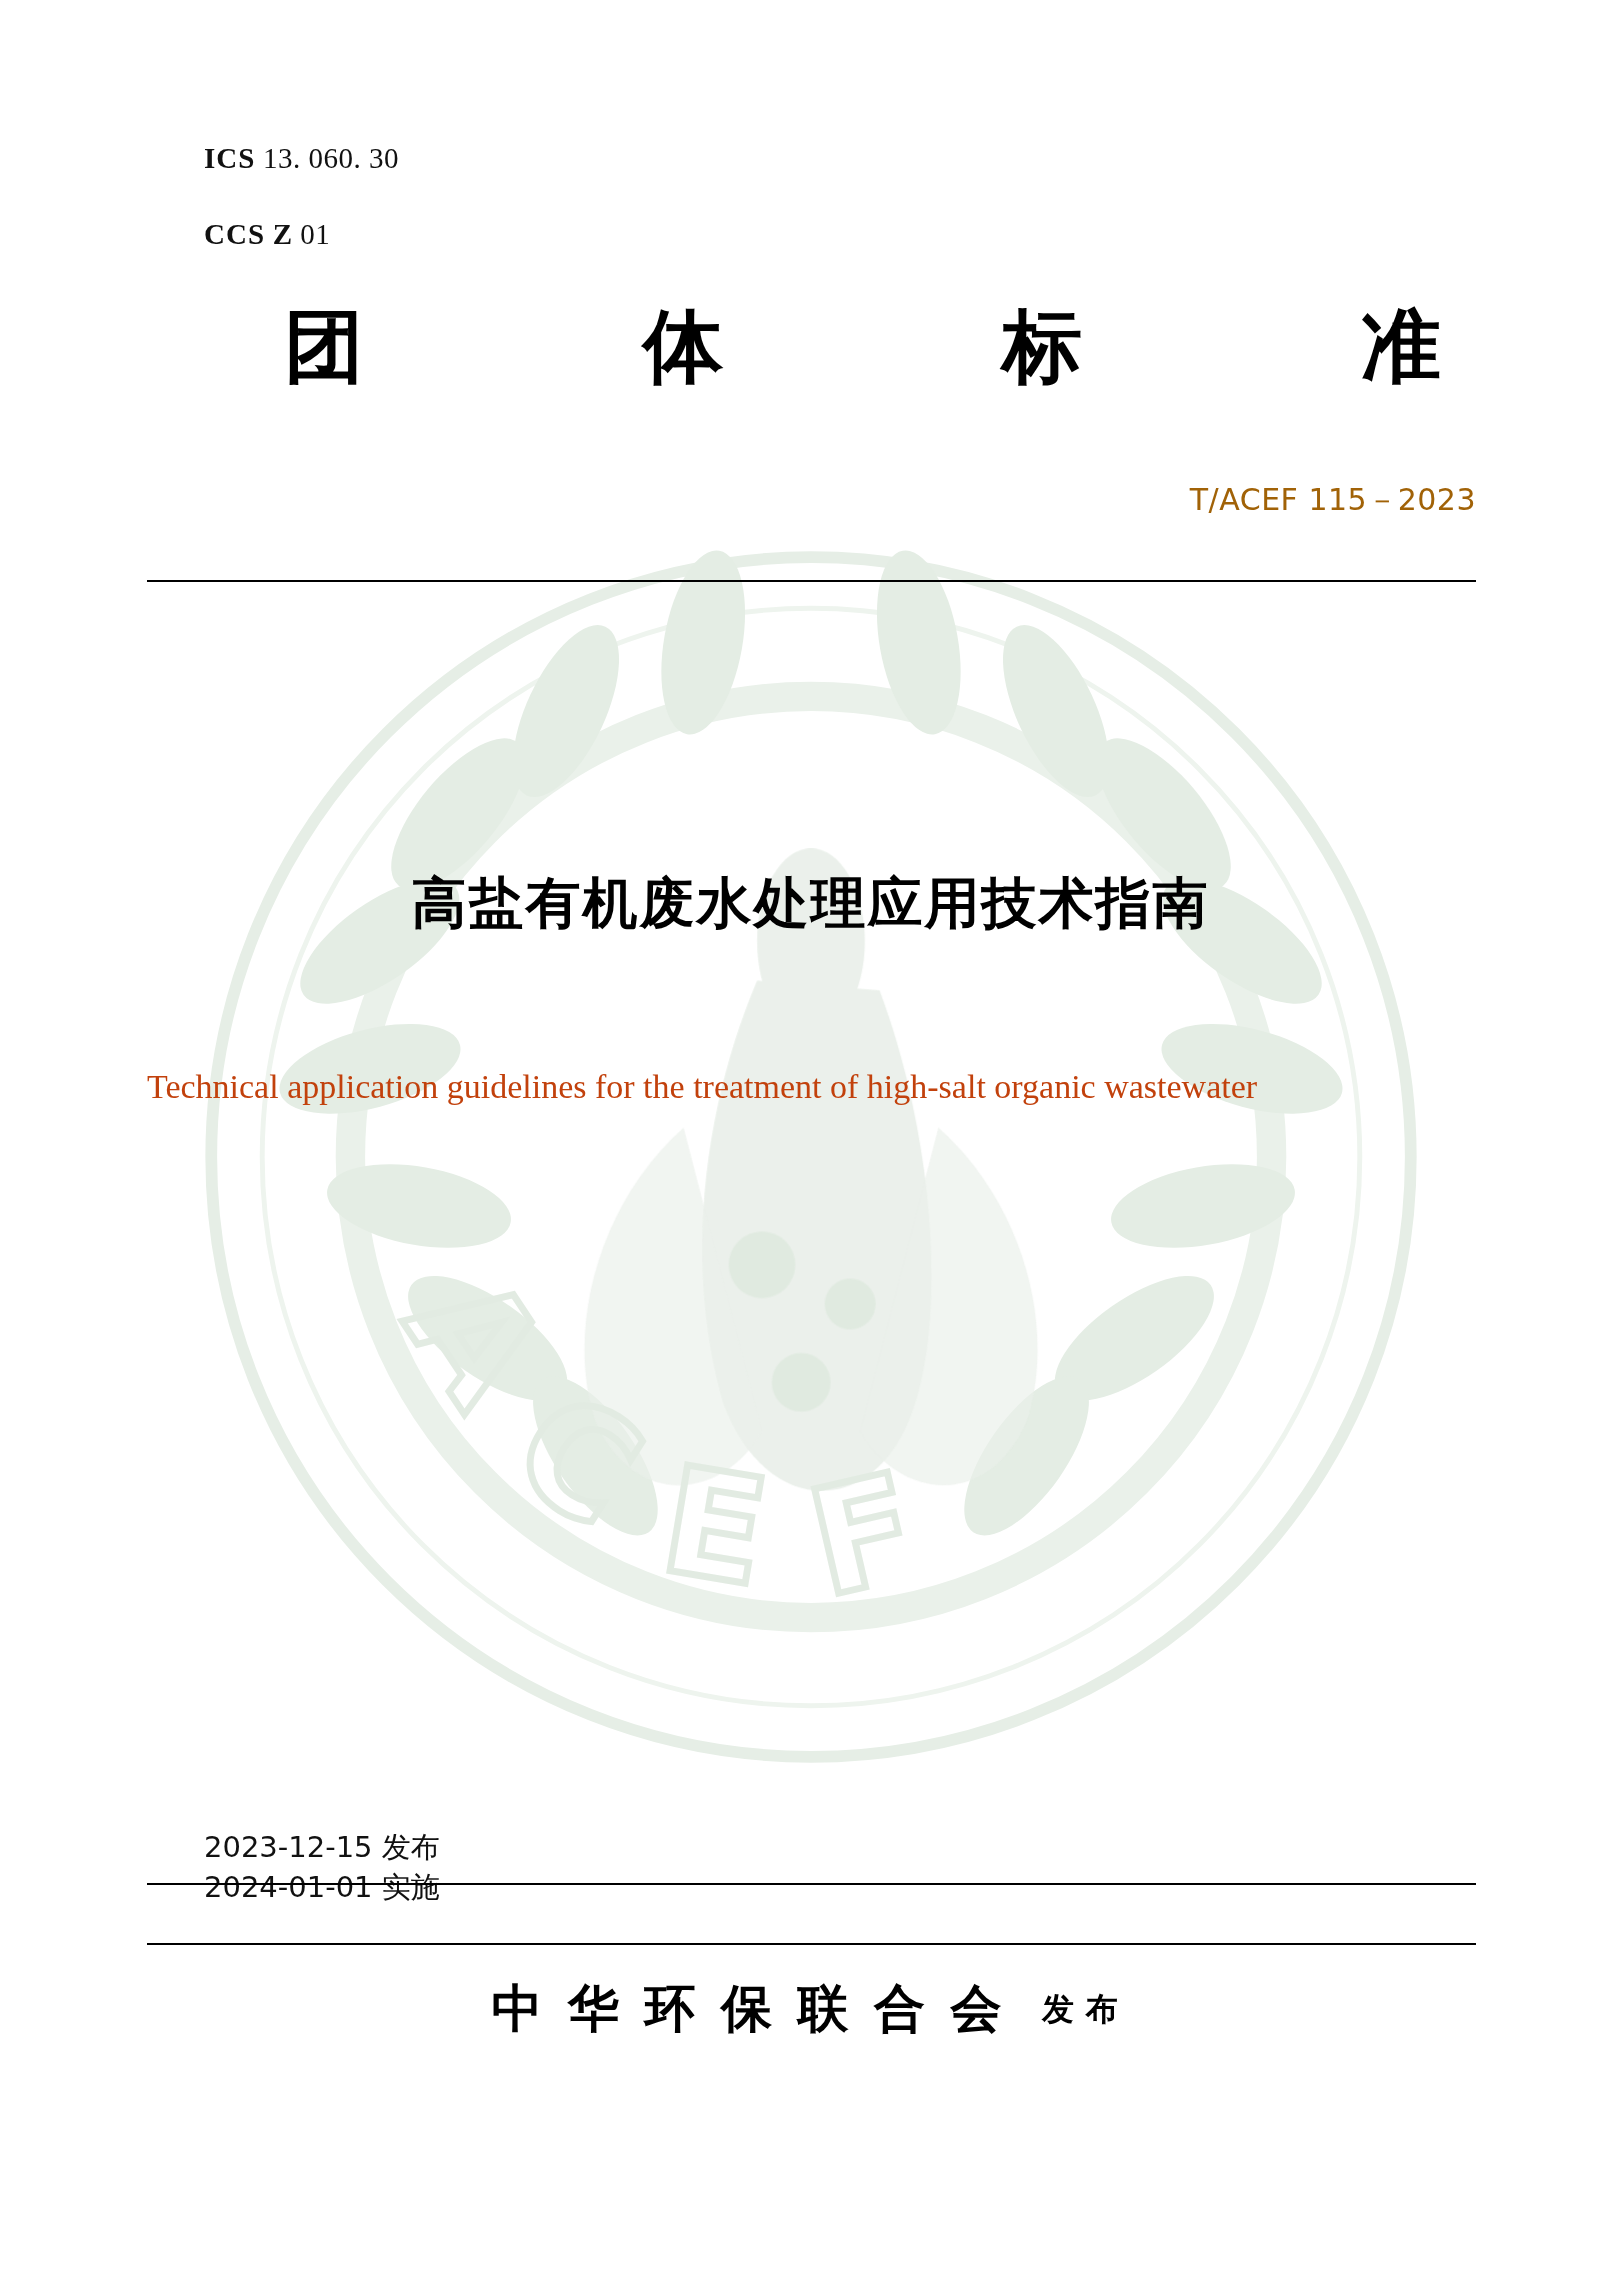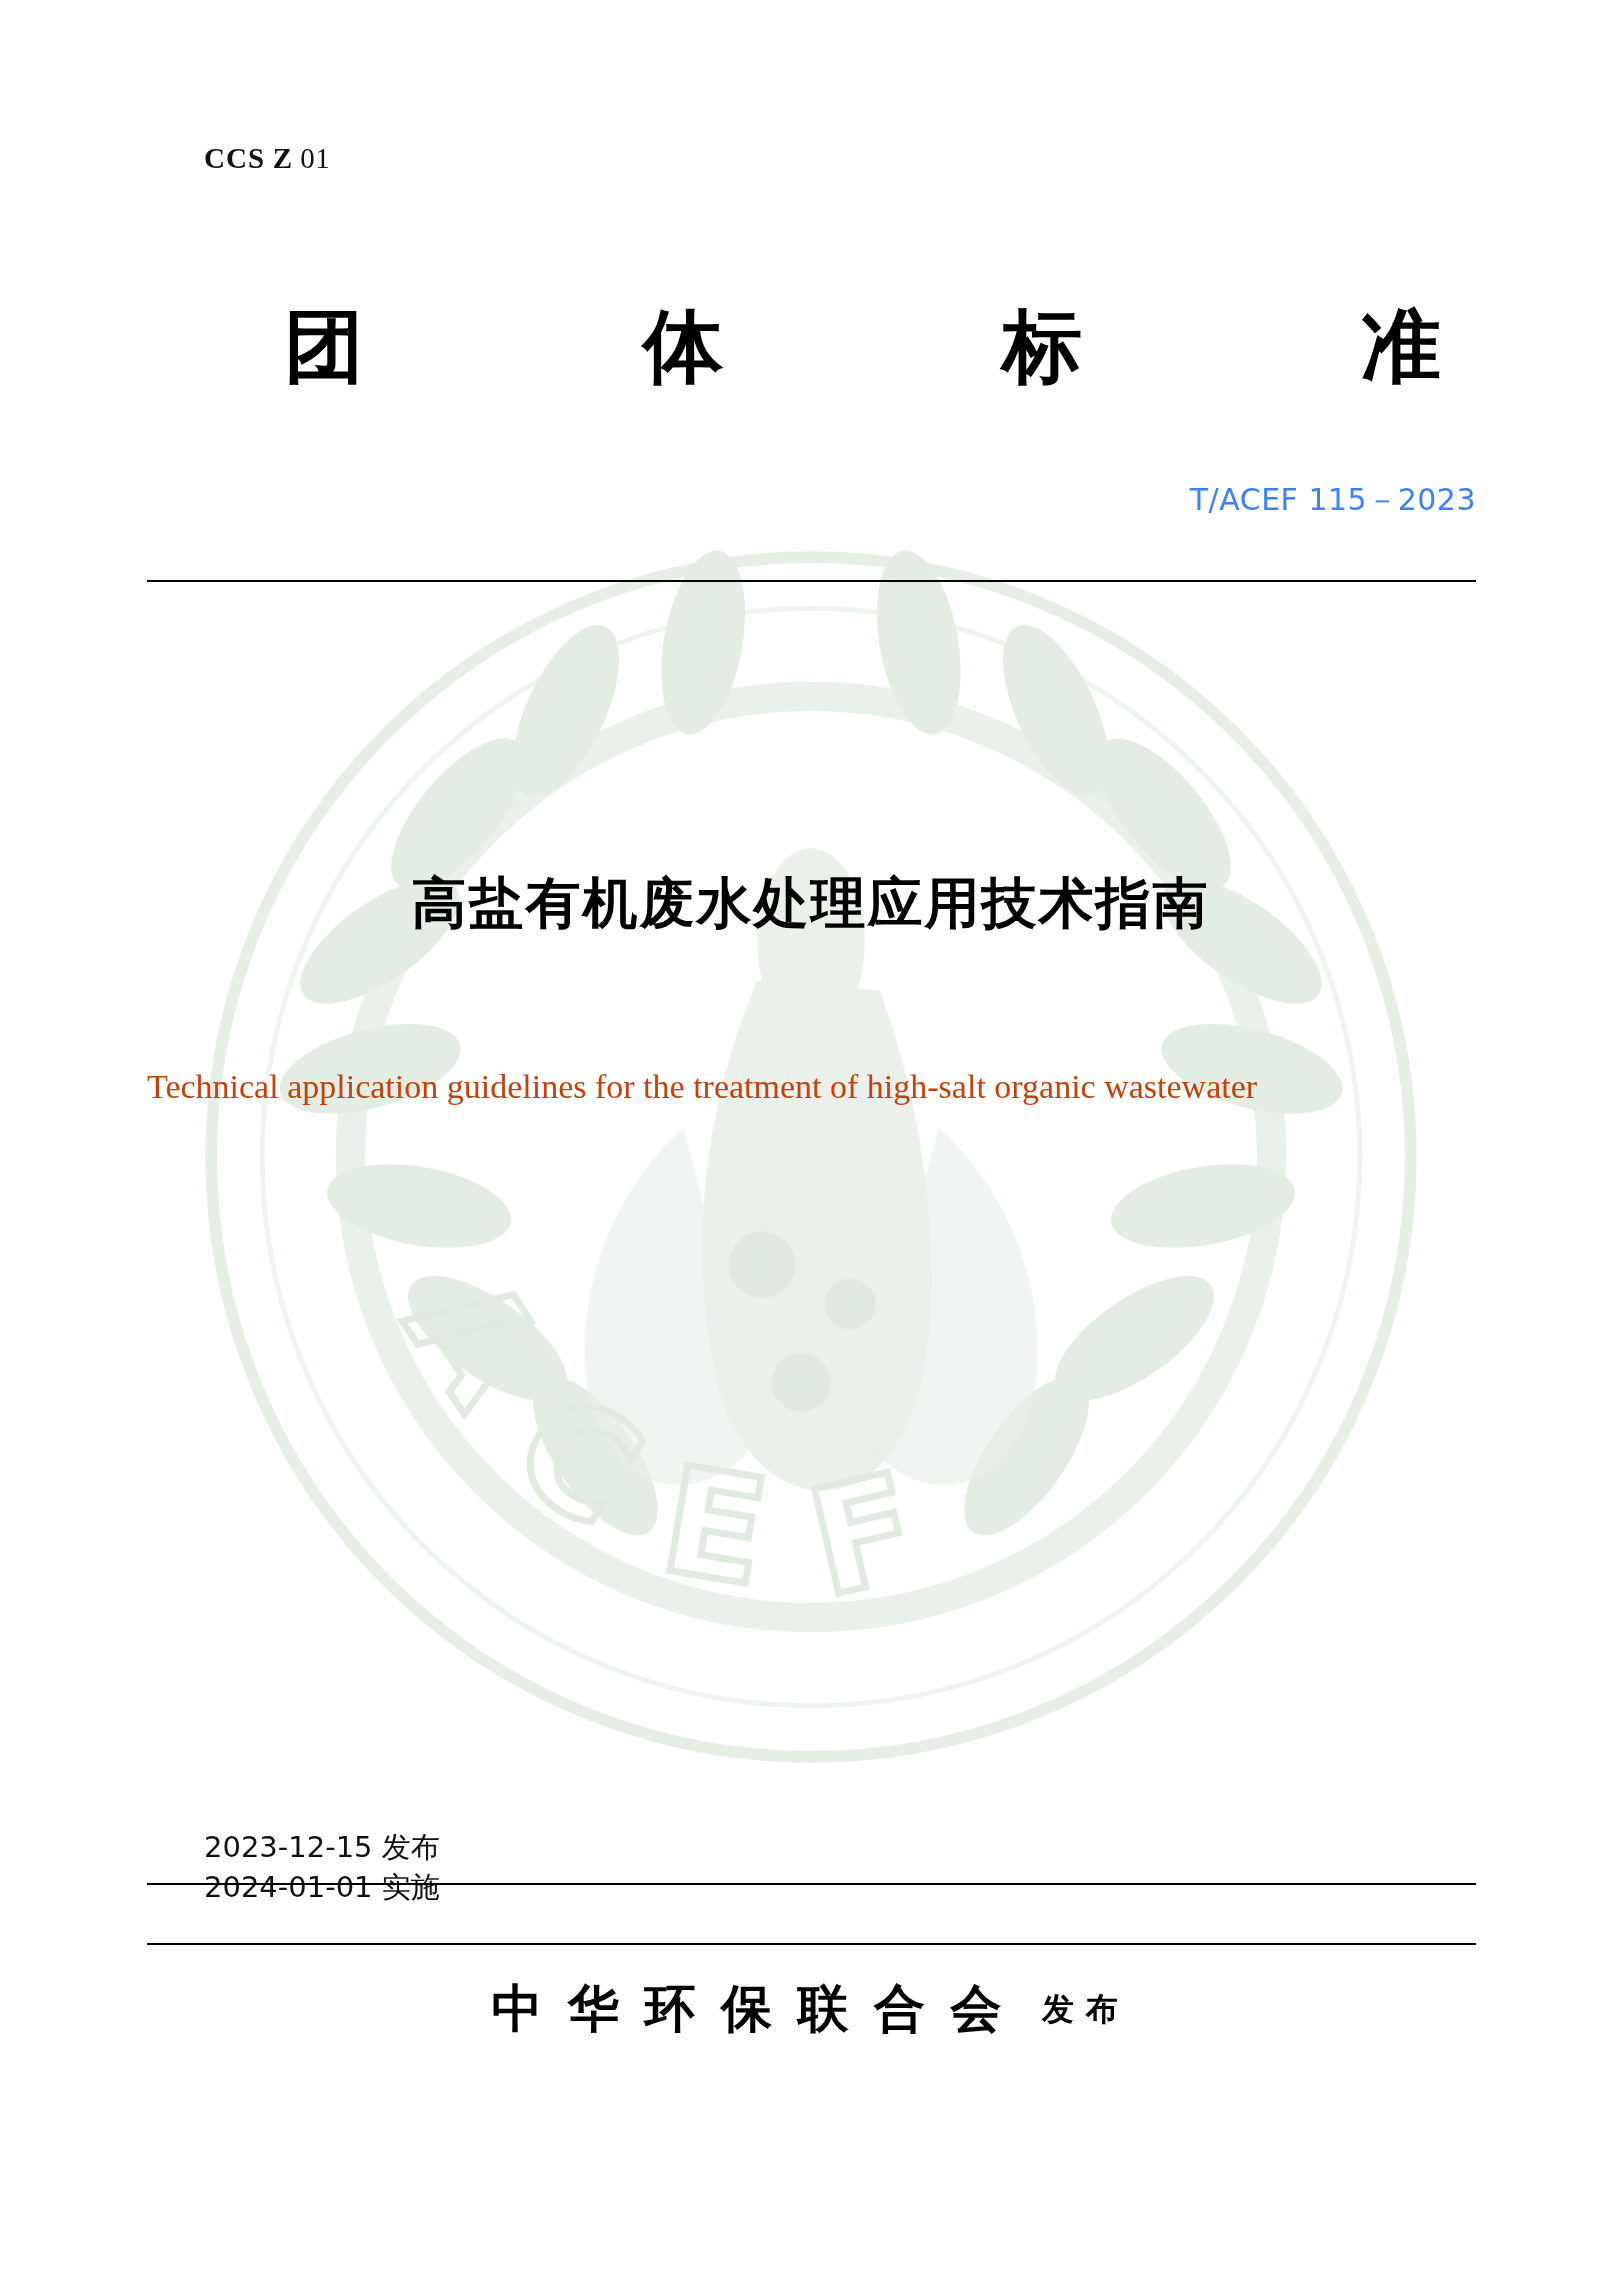--- a/index.html
+++ b/index.html
@@ -76,21 +76,21 @@
   }
 
   
   .std-no {
     position: absolute;
     right: 145px;
     top: 480px;
     font-family: "DejaVu Sans", sans-serif;
     font-size: 30px;
     letter-spacing: 0.5px;
-    color: #3b82f6;
+    color: #a16207;
     z-index: 2;
   }
 
   
   .rule-top {
     position: absolute;
     left: 147px;
     right: 145px;
     top: 580px;
     border-top: 2.9px solid #000;
@@ -261,20 +261,24 @@
       <circle cx="690" cy="800" r="26" fill="#dfe9df"></circle>
       <circle cx="640" cy="880" r="30" fill="#dfe9df"></circle>
     </g>
 
     <text font-family="DejaVu Sans, sans-serif" font-size="150" font-weight="bold" fill="none" stroke="#e2ebe2" stroke-width="7" letter-spacing="70">
       <textPath href="#arcpath" startOffset="12%">ACEF</textPath>
     </text>
   </svg>
 
   <div class="header">
+    <p class="ics-line">
+      <span class="ics-label">ICS</span>
+      <span class="ics-value">13. 060. 30</span>
+    </p>
     <p class="ccs-line">
       <span class="ccs-label">CCS</span>
       <span class="ccs-z">Z</span>
       <span class="ccs-value">01</span>
     </p>
   </div>
 
   <div class="biaozhun">
     <span>团</span>
     <span>体</span>

